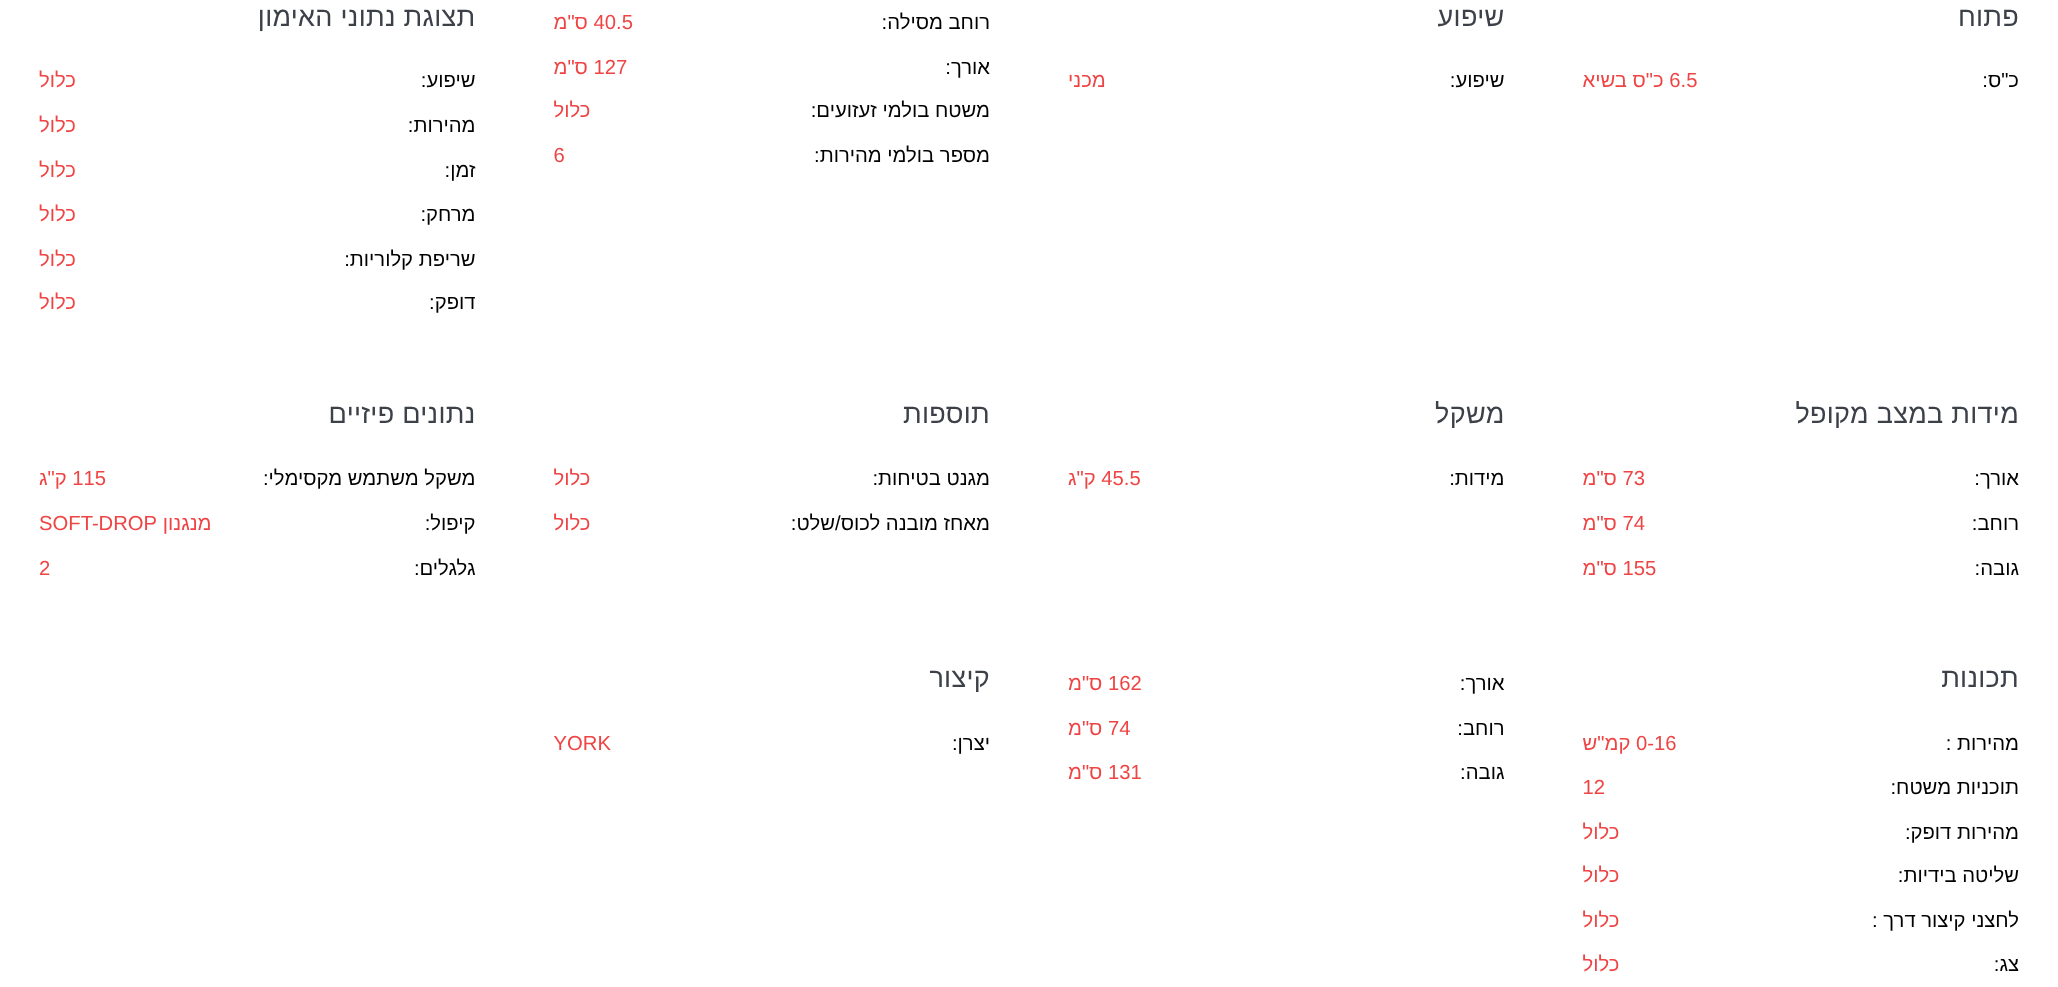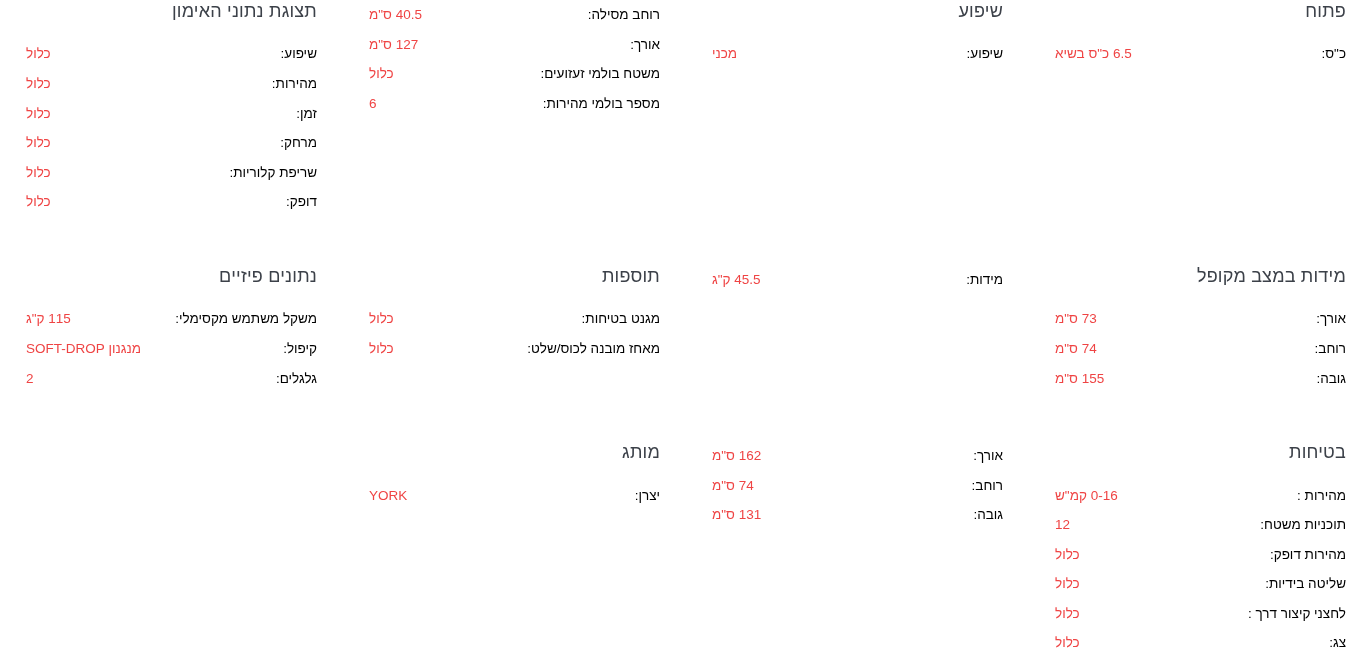--- a/index.html
+++ b/index.html
@@ -162,20 +162,21 @@
           <span class="spec-value">74 ס"מ</span>
         </li>
         <li class="spec-item">
           <span class="spec-label">גובה:</span>
           <span class="spec-value">155 ס"מ</span>
         </li>
       </ul>
     </div>
 
     <div class="spec-block">
+      <h3 class="block-title">משקל</h3>
       <ul class="spec-list">
         <li class="spec-item">
           <span class="spec-label">מידות:</span>
           <span class="spec-value">45.5 ק"ג</span>
         </li>
       </ul>
     </div>
 
     <div class="spec-block">
       <h3 class="block-title">תוספות</h3>
@@ -207,21 +208,21 @@
           <span class="spec-value">2</span>
         </li>
       </ul>
     </div>
   </div>
 
   <div class="row-gap"></div>
 
   <div class="spec-row">
     <div class="spec-block">
-      <h3 class="block-title">בטיחות</h3>
+      <h3 class="block-title">תכונות</h3>
       <ul class="spec-list">
         <li class="spec-item">
           <span class="spec-label">מהירות :</span>
           <span class="spec-value">0-16 קמ"ש</span>
         </li>
         <li class="spec-item">
           <span class="spec-label">תוכניות משטח:</span>
           <span class="spec-value">12</span>
         </li>
         <li class="spec-item">
@@ -254,21 +255,21 @@
           <span class="spec-value">74 ס"מ</span>
         </li>
         <li class="spec-item">
           <span class="spec-label">גובה:</span>
           <span class="spec-value">131 ס"מ</span>
         </li>
       </ul>
     </div>
 
     <div class="spec-block">
-      <h3 class="block-title">מותג</h3>
+      <h3 class="block-title">קיצור</h3>
       <ul class="spec-list">
         <li class="spec-item">
           <span class="spec-label">יצרן:</span>
           <span class="spec-value">YORK</span>
         </li>
       </ul>
     </div>
 
     <div class="spec-block block-empty"></div>
   </div>

